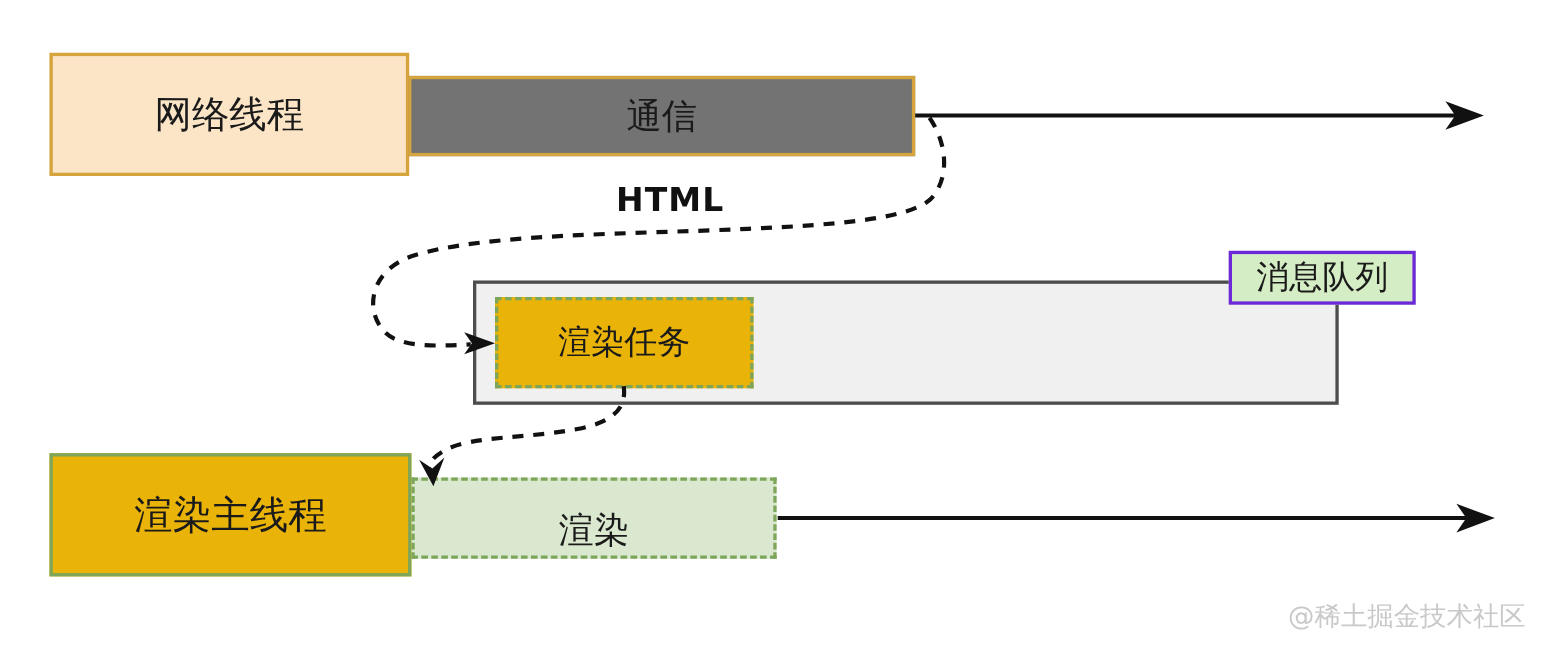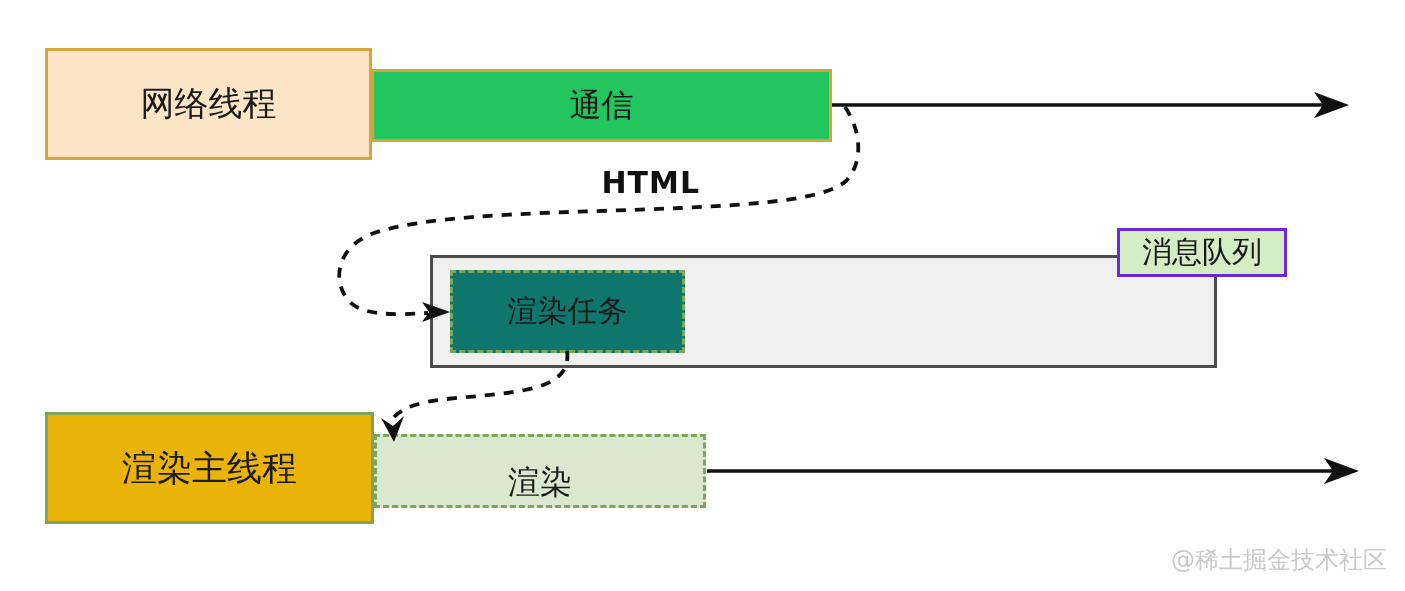--- a/index.html
+++ b/index.html
@@ -26,36 +26,36 @@
   
   .network-thread {
     left: 45px; top: 48px; width: 327px; height: 112px;
     background: #fbe5c6;
     border: 3px solid #d5a43c;
     font-size: 34px;
     z-index: 1;
   }
   .communication {
     left: 371px; top: 69px; width: 461px; height: 73px;
-    background: #22c55e;
+    background: #737373;
     border: 3px solid #d5a43c;
     font-size: 32px;
     z-index: 2;
   }
   
   .queue-container {
     left: 430px; top: 255px; width: 787px; height: 113px;
     background: #f0f0f0;
     border: 3px solid #4d4d4d;
     z-index: 1;
   }
   
   .render-task {
     left: 450px; top: 270px; width: 235px; height: 83px;
-    background: #0f766e;
+    background: #eab308;
     border: 3px dashed #7da65a;
     font-size: 30px;
     z-index: 2;
   }
   .render-run {
     left: 374px; top: 434px; width: 332px; height: 74px;
     background: #d9e8ce;
     border: 3px dashed #7da65a;
     font-size: 32px;
     z-index: 1;
@@ -72,21 +72,21 @@
   .queue-tag {
     left: 1117px; top: 228px; width: 170px; height: 49px;
     background: #d5edc5;
     border: 3px solid #6d28d9;
     font-size: 30px;
     z-index: 3;
   }
   .html-note {
     position: absolute;
     left: 560px; top: 165px; width: 140px;
-    text-align: right;
+    text-align: left;
     font-size: 30px;
     font-weight: 600;
     color: #111111;
     letter-spacing: 1px;
     z-index: 2;
   }
   .watermark {
     position: absolute;
     right: 18px; bottom: 15px;
     font-size: 24px;

